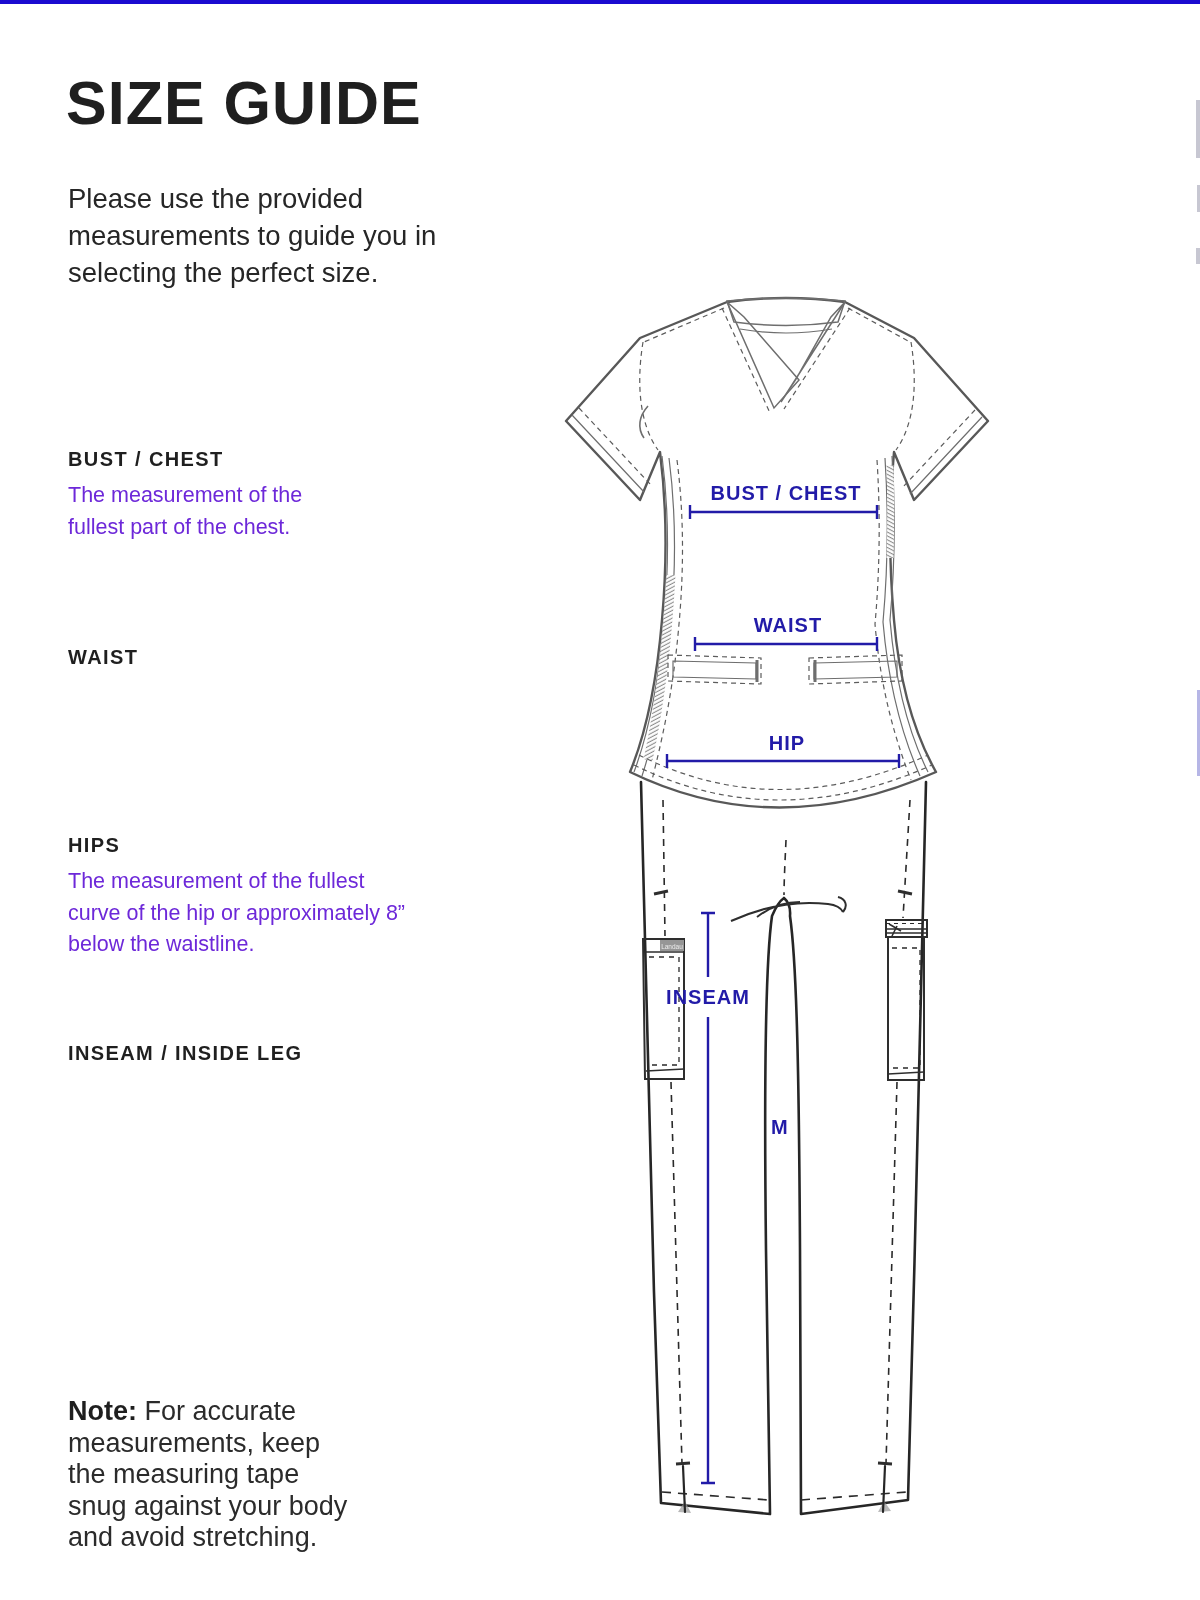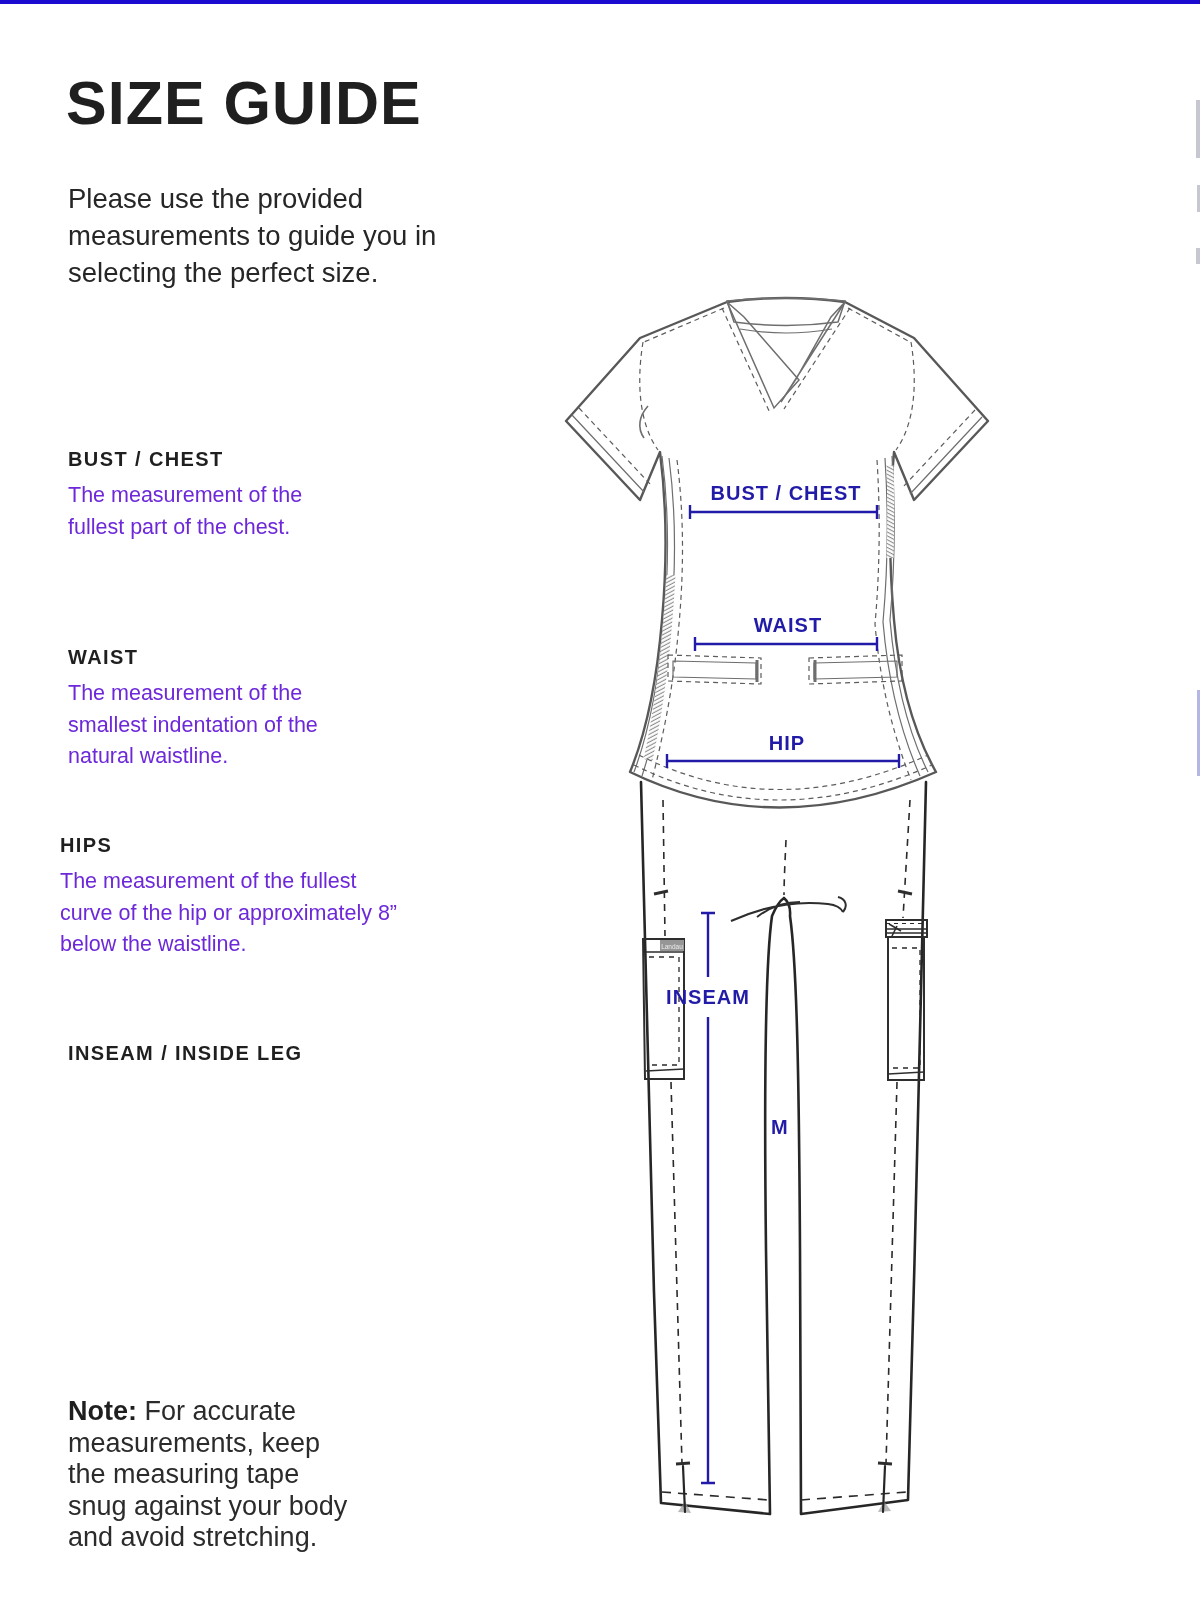--- a/index.html
+++ b/index.html
@@ -32,24 +32,23 @@
 <div class="abs page-title">SIZE GUIDE</div>
 <div class="abs intro">Please use the provided measurements to guide you in selecting the perfect size.</div>
 
 <div class="abs" style="left:68px;top:448px;">
   <div class="sec-h">BUST / CHEST</div>
   <div class="sec-b" style="margin-top:9px;max-width:260px;">The measurement of the fullest part of the chest.</div>
 </div>
 
 <div class="abs" style="left:68px;top:646px;">
   <div class="sec-h">WAIST</div>
-  <div class="sec-b" style="margin-top:9px;max-width:265px;">The measurement of the smallest indentation of the natural waistline.</div>
 </div>
 
-<div class="abs" style="left:60px;top:834px;">
+<div class="abs" style="left:68px;top:834px;">
   <div class="sec-h">HIPS</div>
   <div class="sec-b" style="margin-top:9px;max-width:342px;">The measurement of the fullest curve of the hip or approximately 8” below the waistline.</div>
 </div>
 
 <div class="abs" style="left:68px;top:1042px;text-align:right;">
   <div class="sec-h">INSEAM / INSIDE LEG</div>
 </div>
 
 <p class="abs note" style="margin:0;"><b>Note:</b> <span>For accurate measurements, keep the measuring tape snug against your body and avoid stretching.</span></p>
 

